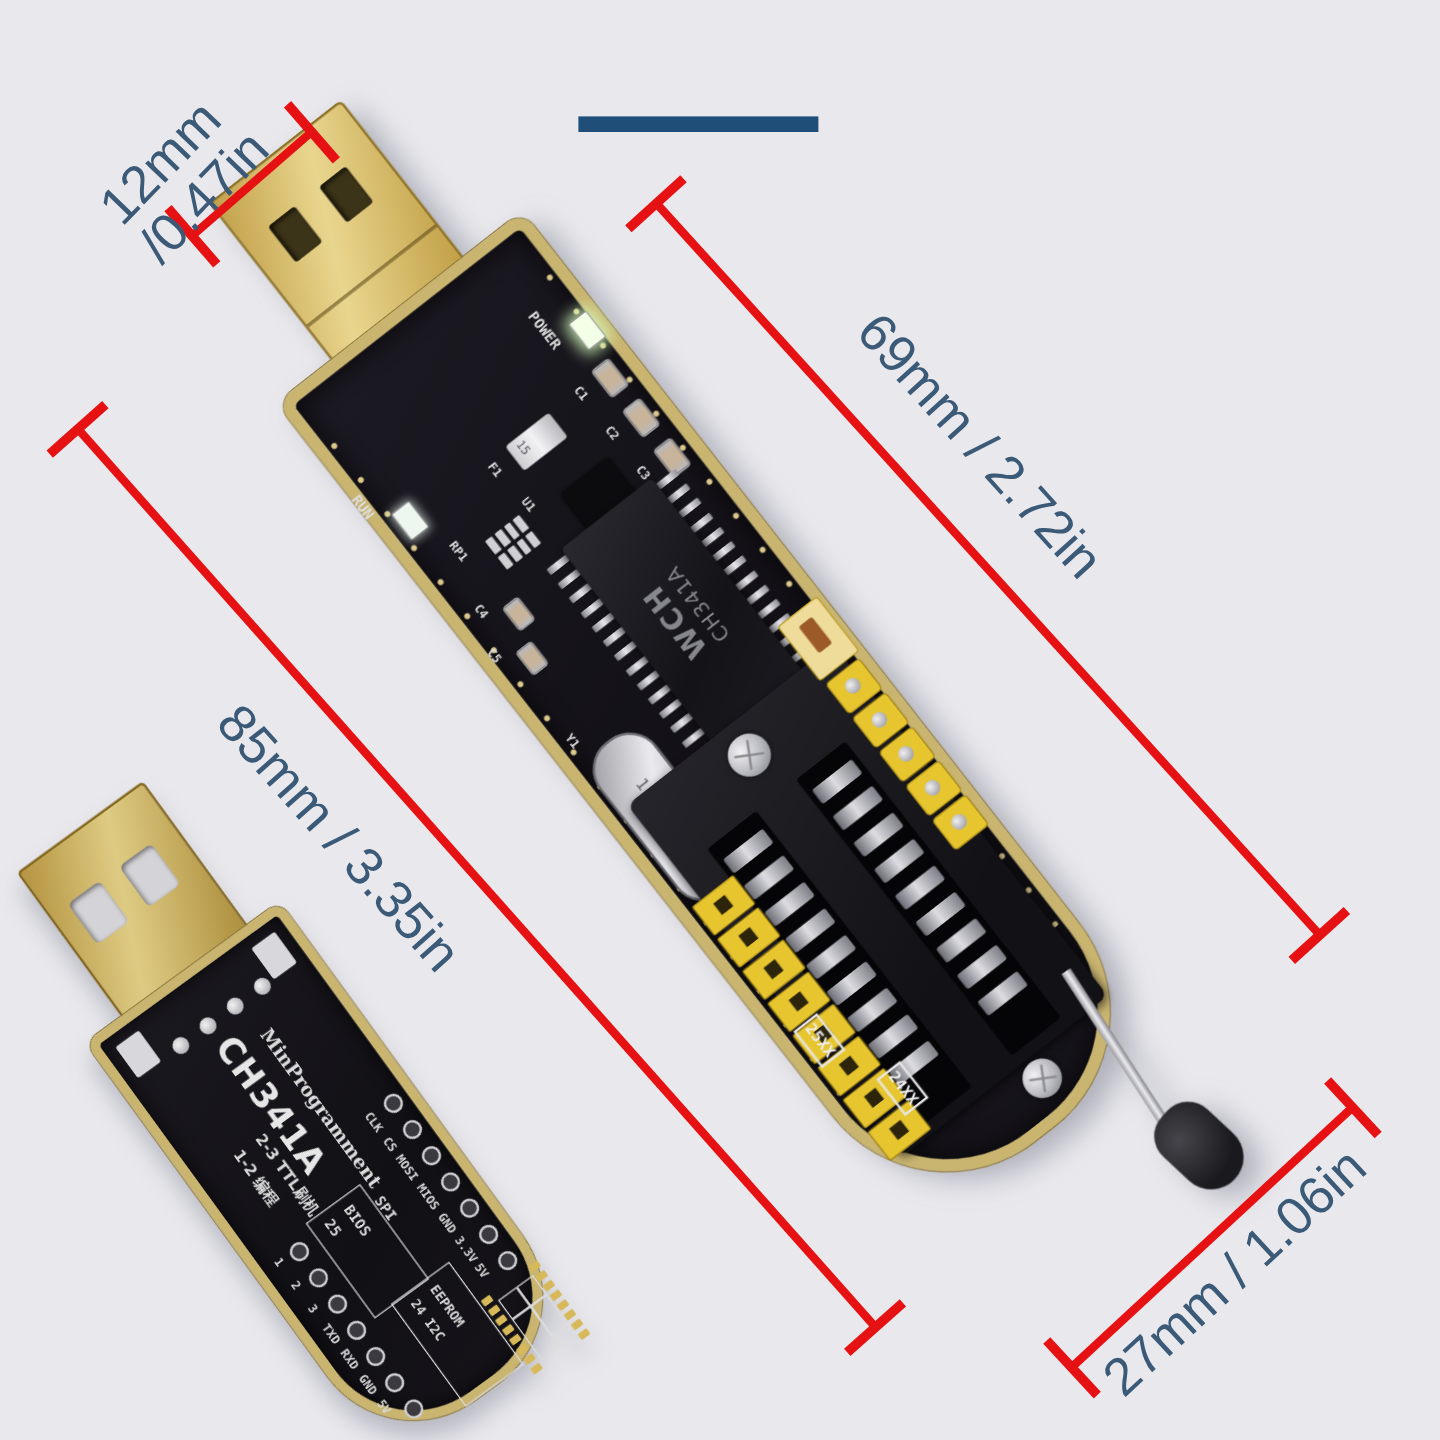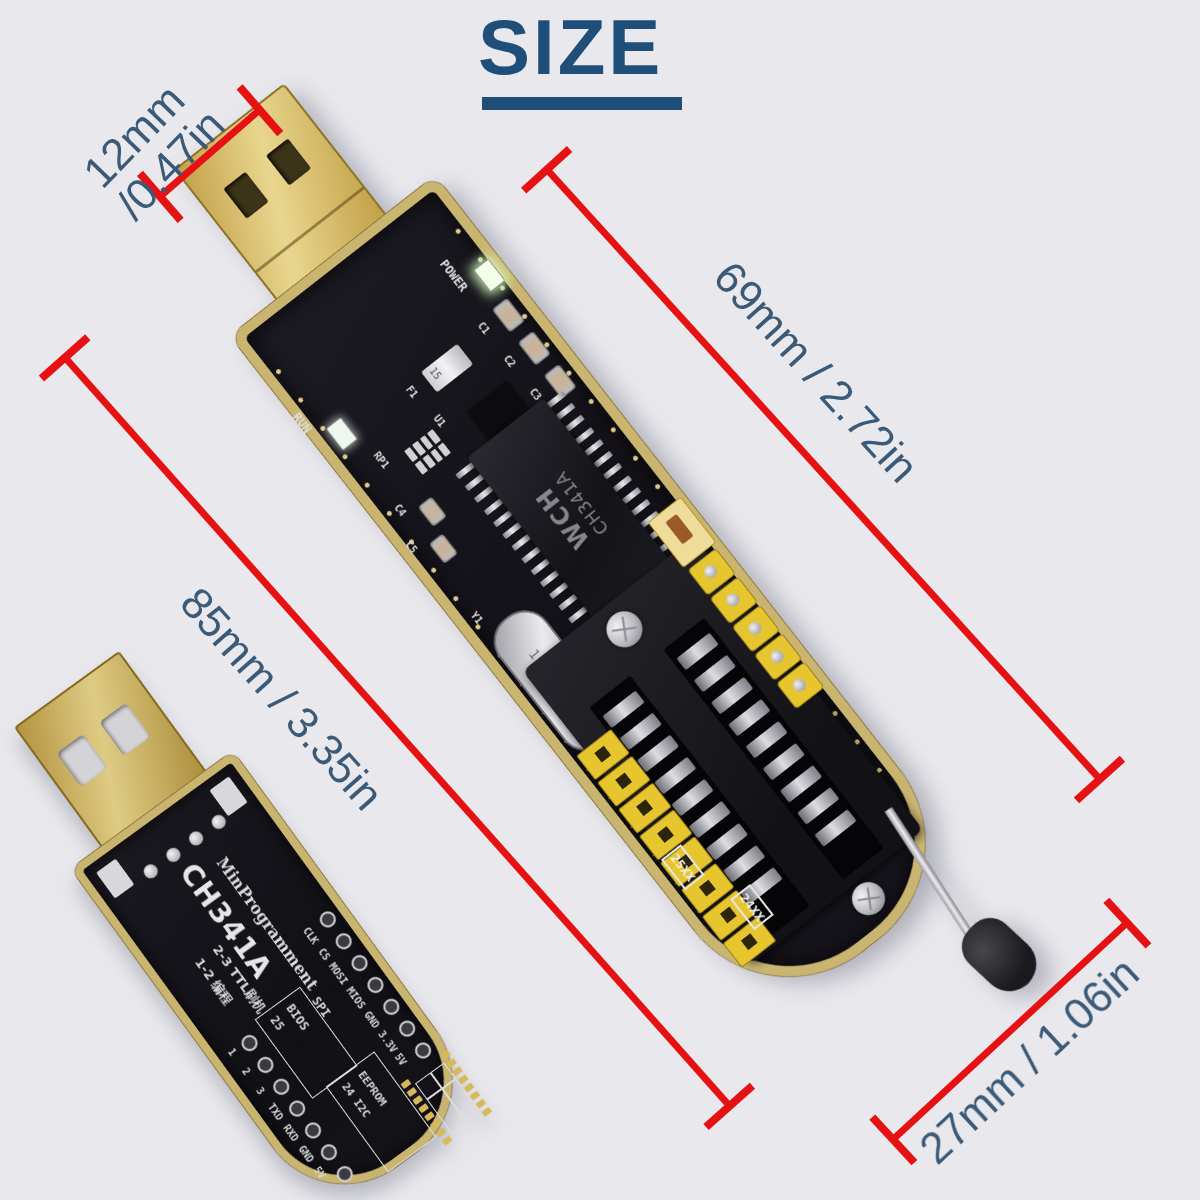--- a/index.html
+++ b/index.html
@@ -153,21 +153,20 @@
   .soic .frame::after{content:"";position:absolute;top:30%;left:0;right:0;height:1.5px;background:#ddd;}
   .soic .bars{position:absolute;top:4px;display:flex;flex-direction:column;gap:4px;}
   .soic .b-l{left:0;} .soic .b-r{right:0;}
   .soic .bars i{width:9px;height:6px;background:#d8b95a;border-radius:1px;}
 </style>
 </head>
 <body>
 
 <div class="stage">
 
-  <div class="title">SIZE</div>
   <div class="title-underline"></div>
 
   <div class="board-main">
     <div class="usb-main">
       <div class="usb-slot s1"></div>
       <div class="usb-slot s2"></div>
       <div class="usb-seam"></div>
     </div>
     <div class="pcb-main">
       <div class="via-strip vl"></div>

